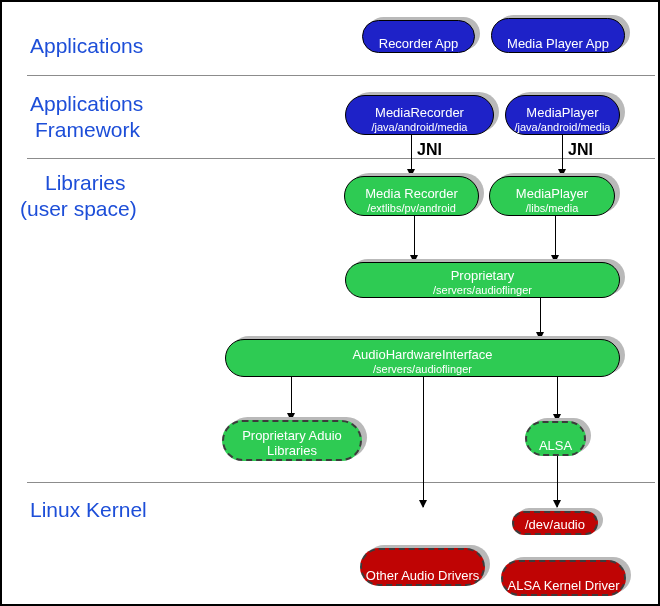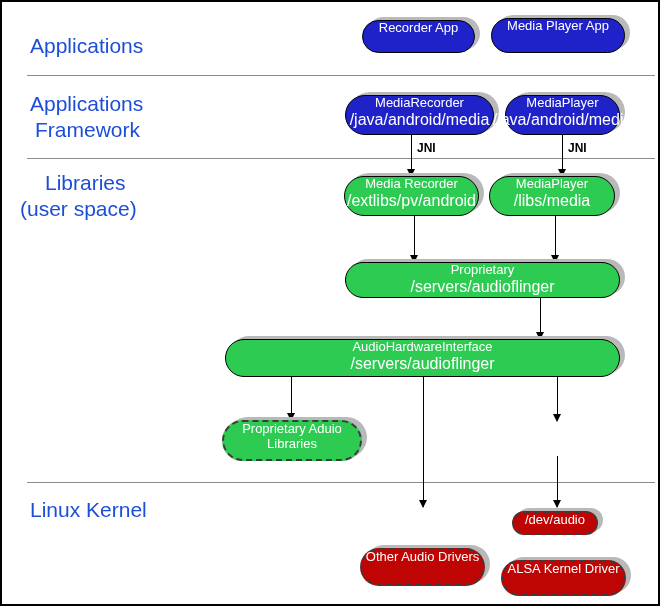--- a/index.html
+++ b/index.html
@@ -24,49 +24,49 @@
   }
   .pill{
     position:absolute;
     box-sizing:border-box;
     border:1.5px solid #000;
     border-radius:22px;
     color:#fff;
     display:flex;
     flex-direction:column;
     align-items:center;
-    justify-content:flex-start;
+    justify-content:flex-end;
     text-align:center;
     box-shadow:5px -3px 0 #b9b9b9;
     line-height:1.15;
   }
   .pill.blue{background:#1e22c8;}
   .pill.green{background:#2ecb53;}
   .pill.red{background:#bf0404;}
   .pill.dashed{border:2px dashed #3c3c3c;}
   .lbl{font-size:13px;}
-  .sub{font-size:16px;}
+  .sub{font-size:11px;}
   .arrow{
     position:absolute;
     width:1px;
     background:#000;
   }
   .arrow::after{
     content:"";
     position:absolute;
     bottom:-1px;left:-4px;
     width:0;height:0;
     border-left:4px solid transparent;
     border-right:4px solid transparent;
     border-top:8px solid #000;
   }
   .edge-label{
     position:absolute;
     color:#000;
-    font-size:12px;
+    font-size:16px;
     font-weight:bold;
     line-height:1;
   }
 </style>
 </head>
 <body>
 
 <div id="frame">
 
   <div class="sep" style="top:73px"></div>
@@ -126,20 +126,23 @@
   </div>
 
   <div class="arrow" style="left:289px;top:375px;height:43px"></div>
   <div class="arrow" style="left:421px;top:375px;height:130px"></div>
   <div class="arrow" style="left:555px;top:375px;height:44px"></div>
 
   <div class="pill green dashed" style="left:220px;top:418px;width:140px;height:41px">
     <span class="lbl">Proprietary Aduio</span>
     <span class="lbl">Libraries</span>
   </div>
+  <div class="pill green dashed" style="left:523px;top:419px;width:61px;height:35px">
+    <span class="lbl">ALSA</span>
+  </div>
 
   <div class="arrow" style="left:555px;top:454px;height:51px"></div>
 
   <div class="pill red dashed" style="left:510px;top:509px;width:86px;height:24px">
     <span class="lbl">/dev/audio</span>
   </div>
   <div class="pill red dashed" style="left:358px;top:546px;width:125px;height:38px">
     <span class="lbl">Other Audio Drivers</span>
   </div>
   <div class="pill red dashed" style="left:499px;top:558px;width:125px;height:36px">

